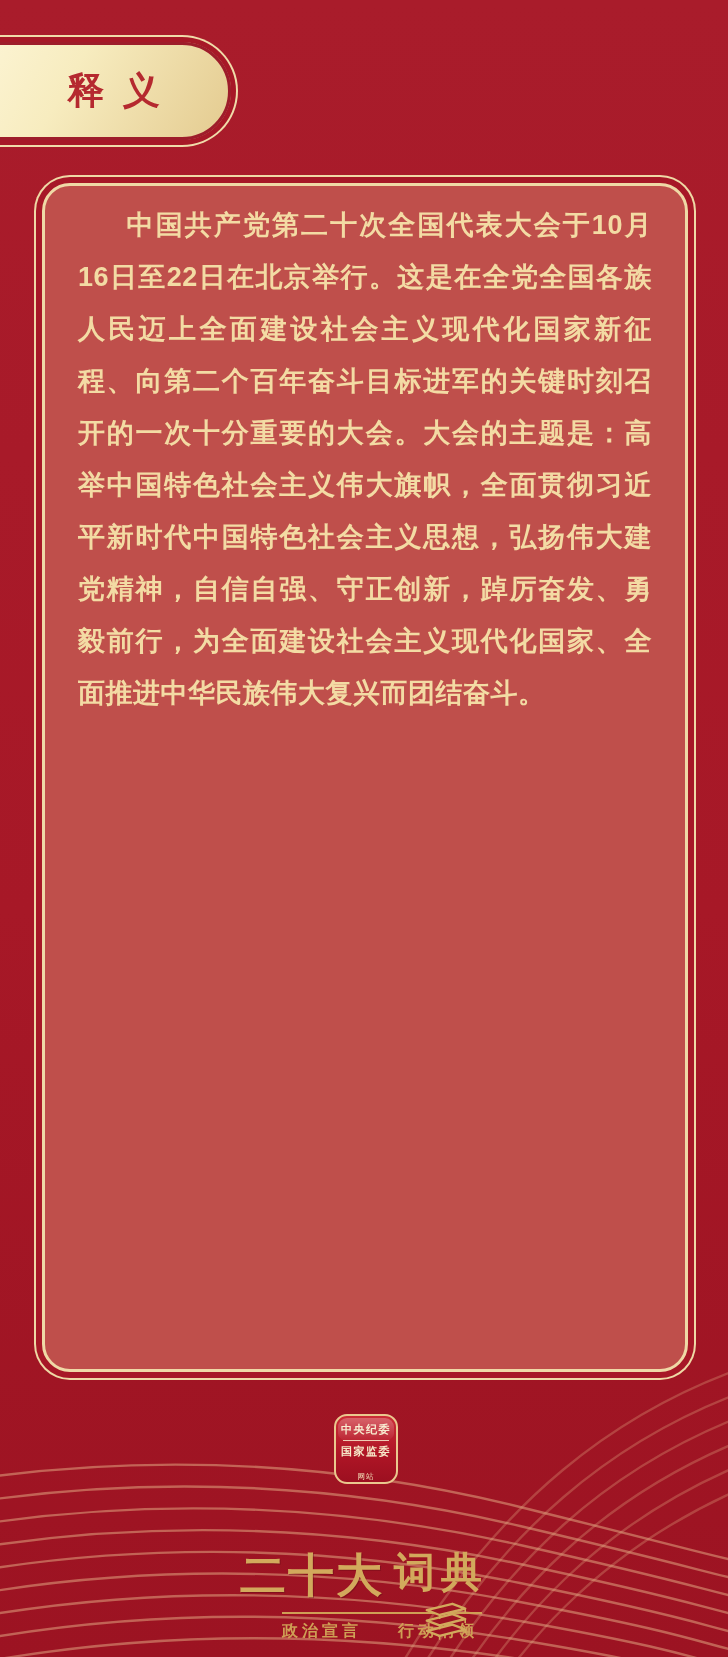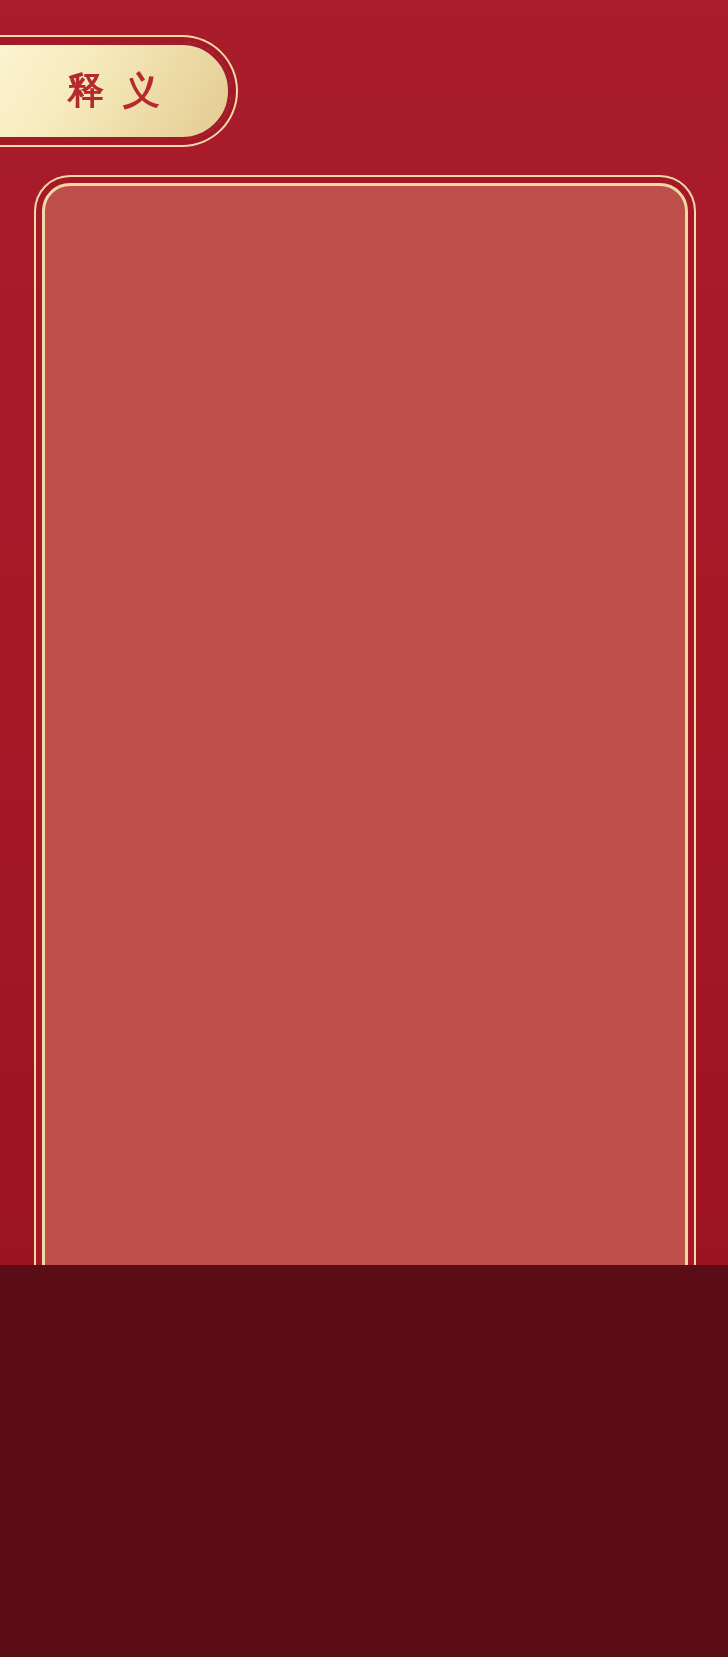--- a/index.html
+++ b/index.html
@@ -1,18 +1,18 @@
 <!DOCTYPE html>
 <html><head>
 <meta charset="utf-8">
 <style>
   html,body{margin:0;padding:0;background:#5b0d17;}
   .page{
     position:relative;
-    width:728px;height:1265px;
+    width:728px;height:1657px;
     margin:0 auto;
     overflow:hidden;
     background:linear-gradient(180deg,#a91c2b 0%,#a71827 55%,#9c1322 100%);
     font-family:"Liberation Sans","DejaVu Sans",sans-serif;
   }
 
   
   .header-pill{
     position:absolute;left:-70px;top:42px;
     width:301px;height:98px;
@@ -104,20 +104,21 @@
 </head>
 <body>
 
 <div class="page">
 
   <div class="header-pill">
     <span class="label">释 义</span>
   </div>
 
   <div class="main-panel">
+    <p>中国共产党第二十次全国代表大会于10月16日至22日在北京举行。这是在全党全国各族人民迈上全面建设社会主义现代化国家新征程、向第二个百年奋斗目标进军的关键时刻召开的一次十分重要的大会。大会的主题是：高举中国特色社会主义伟大旗帜，全面贯彻习近平新时代中国特色社会主义思想，弘扬伟大建党精神，自信自强、守正创新，踔厉奋发、勇毅前行，为全面建设社会主义现代化国家、全面推进中华民族伟大复兴而团结奋斗。</p>
   </div>
 
   <svg class="waves" viewBox="0 0 728 300" aria-hidden="true">
     <path class="a" d="M-12 120 C170 96 350 108 520 150 S700 196 745 206"></path>
     <path class="a" d="M-12 143 C170 118 350 129 520 169 S700 214 745 224"></path>
     <path class="a" d="M-12 166 C170 140 350 150 520 188 S700 232 745 242"></path>
     <path class="a" d="M-12 189 C170 162 350 171 520 207 S700 250 745 260"></path>
     <path class="a" d="M-12 212 C170 184 350 192 520 226 S700 268 745 278"></path>
     <path class="a" d="M-12 235 C170 206 350 213 520 245 S700 286 745 296"></path>
     <path class="a" d="M-12 258 C170 228 350 234 520 264 S700 304 745 314"></path>

